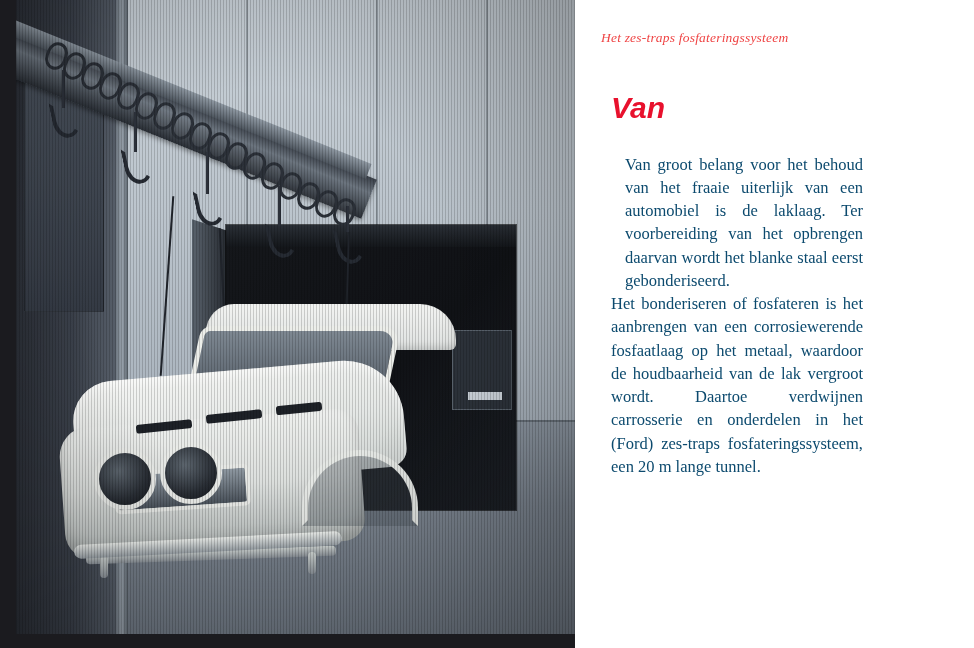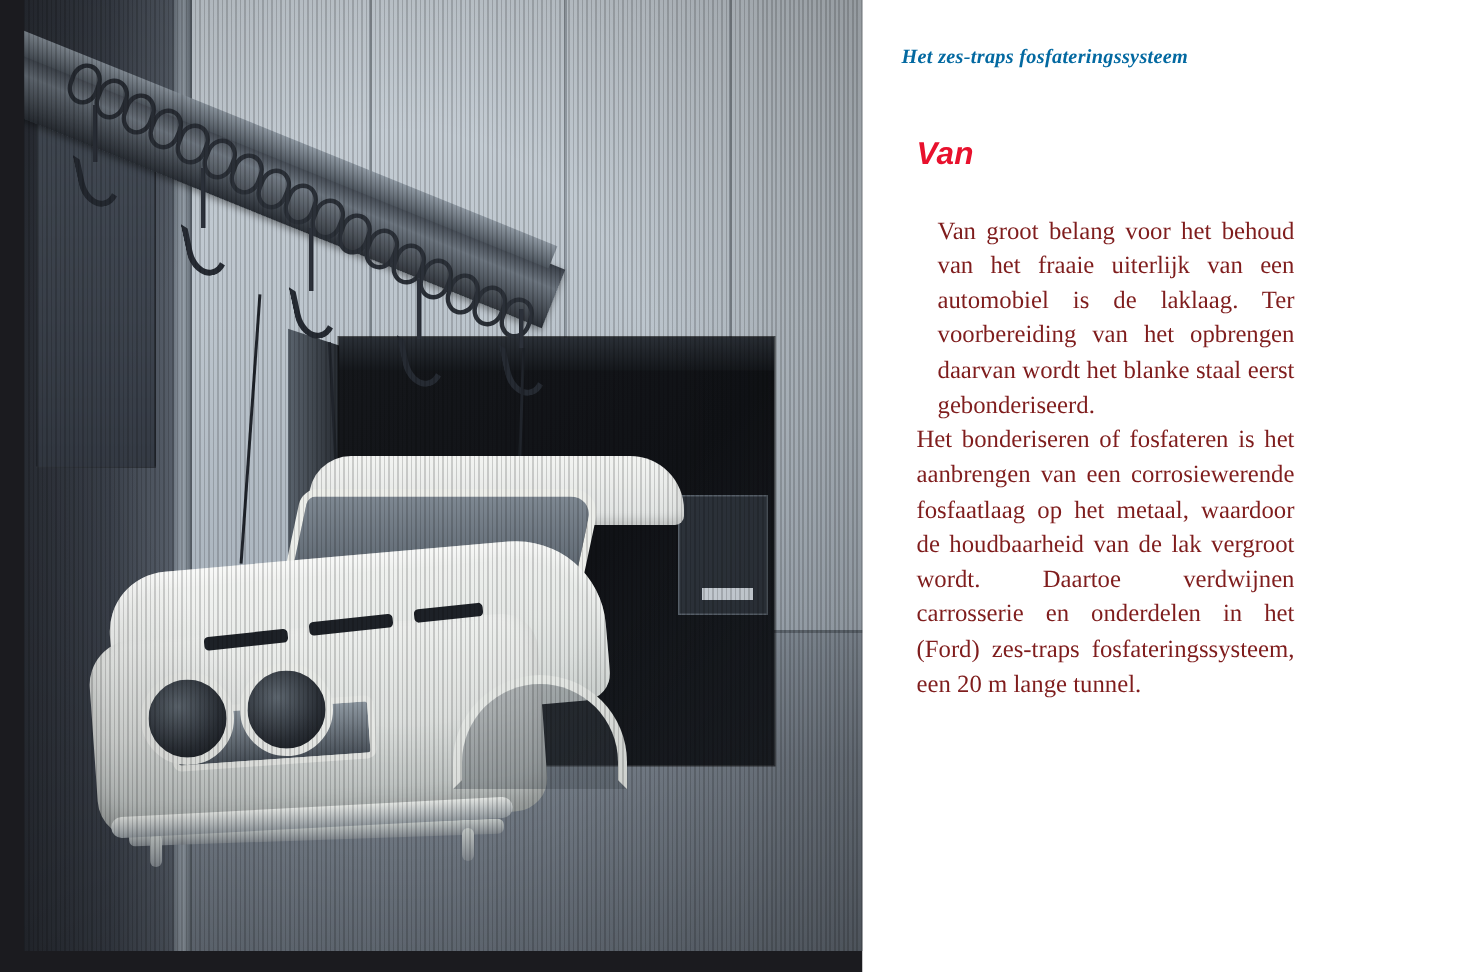--- a/index.html
+++ b/index.html
@@ -296,44 +296,43 @@
     width: 399px;
     height: 648px;
     background: #ffffff;
     box-sizing: border-box;
     padding: 30px 34px 0 22px;
   }
   .running-head {
     font-family: "Liberation Serif", serif;
     font-style: italic;
     font-size: 13.5px;
-    color: #0369a1;
+    color: #ef4444;
     letter-spacing: 0.2px;
     margin: 0 0 44px 0;
     padding-left: 4px;
-    font-weight: bold;
   }
   .headline {
     margin: 0 0 26px 14px;
     color: #e8112d;
     font-family: "Liberation Sans", sans-serif;
     font-weight: bold;
     font-style: italic;
-    font-size: 21px;
+    font-size: 30px;
     line-height: 1.22;
     letter-spacing: 0.1px;
   }
   .headline span { display: block; }
   .body-text {
     margin: 0 0 0 14px;
     width: 252px;
     font-family: "Liberation Serif", serif;
     font-size: 16.5px;
     line-height: 1.41;
-    color: #7f1d1d;
+    color: #0c4a6e;
     text-align: justify;
     text-justify: inter-word;
     hyphens: manual;
   }
   .body-text p { margin: 0; }
   .body-text p + p { margin-top: 0; text-indent: 0; }
   .first-line-indent { padding-left: 14px; }
 </style>
 </head>
 <body>

